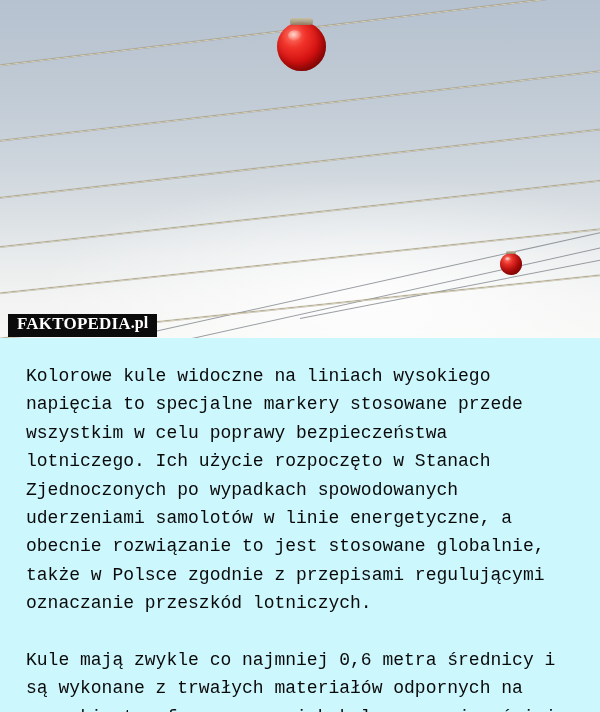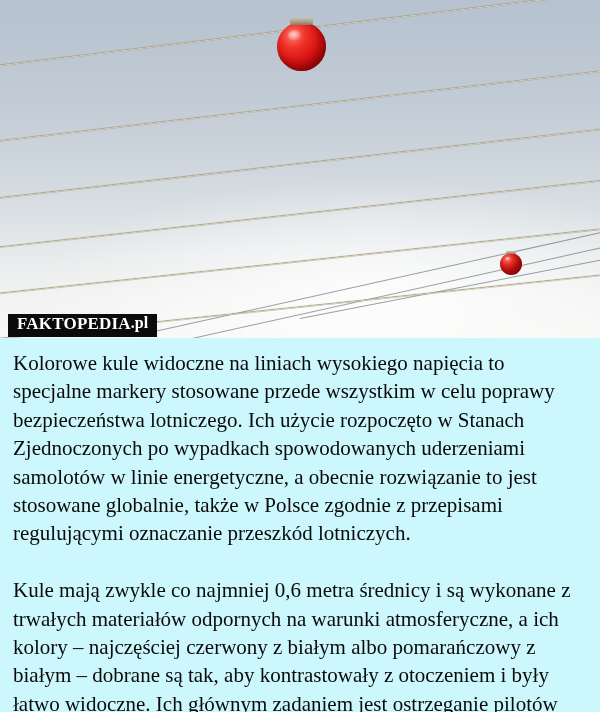--- a/index.html
+++ b/index.html
@@ -134,24 +134,24 @@
   
   .textpanel {
     position: relative;
     width: 600px;
     height: 374px;
     background: #ccf7fd;
     box-sizing: border-box;
     padding: 9px 14px 0 11px;
   }
   .textpanel p {
-    margin: 2px;
+    margin: 15px;
     color: #0a0a0a;
-    font-family: Liberation Serif, serif;
-    font-size: 21px;
+    font-family: Liberation Mono, monospace;
+    font-size: 18px;
     line-height: 28.4px;
     text-align: left;
   }
   .textpanel p.gap {
     margin-top: 28.4px;
   }
 </style>
 </head>
 <body>
 

